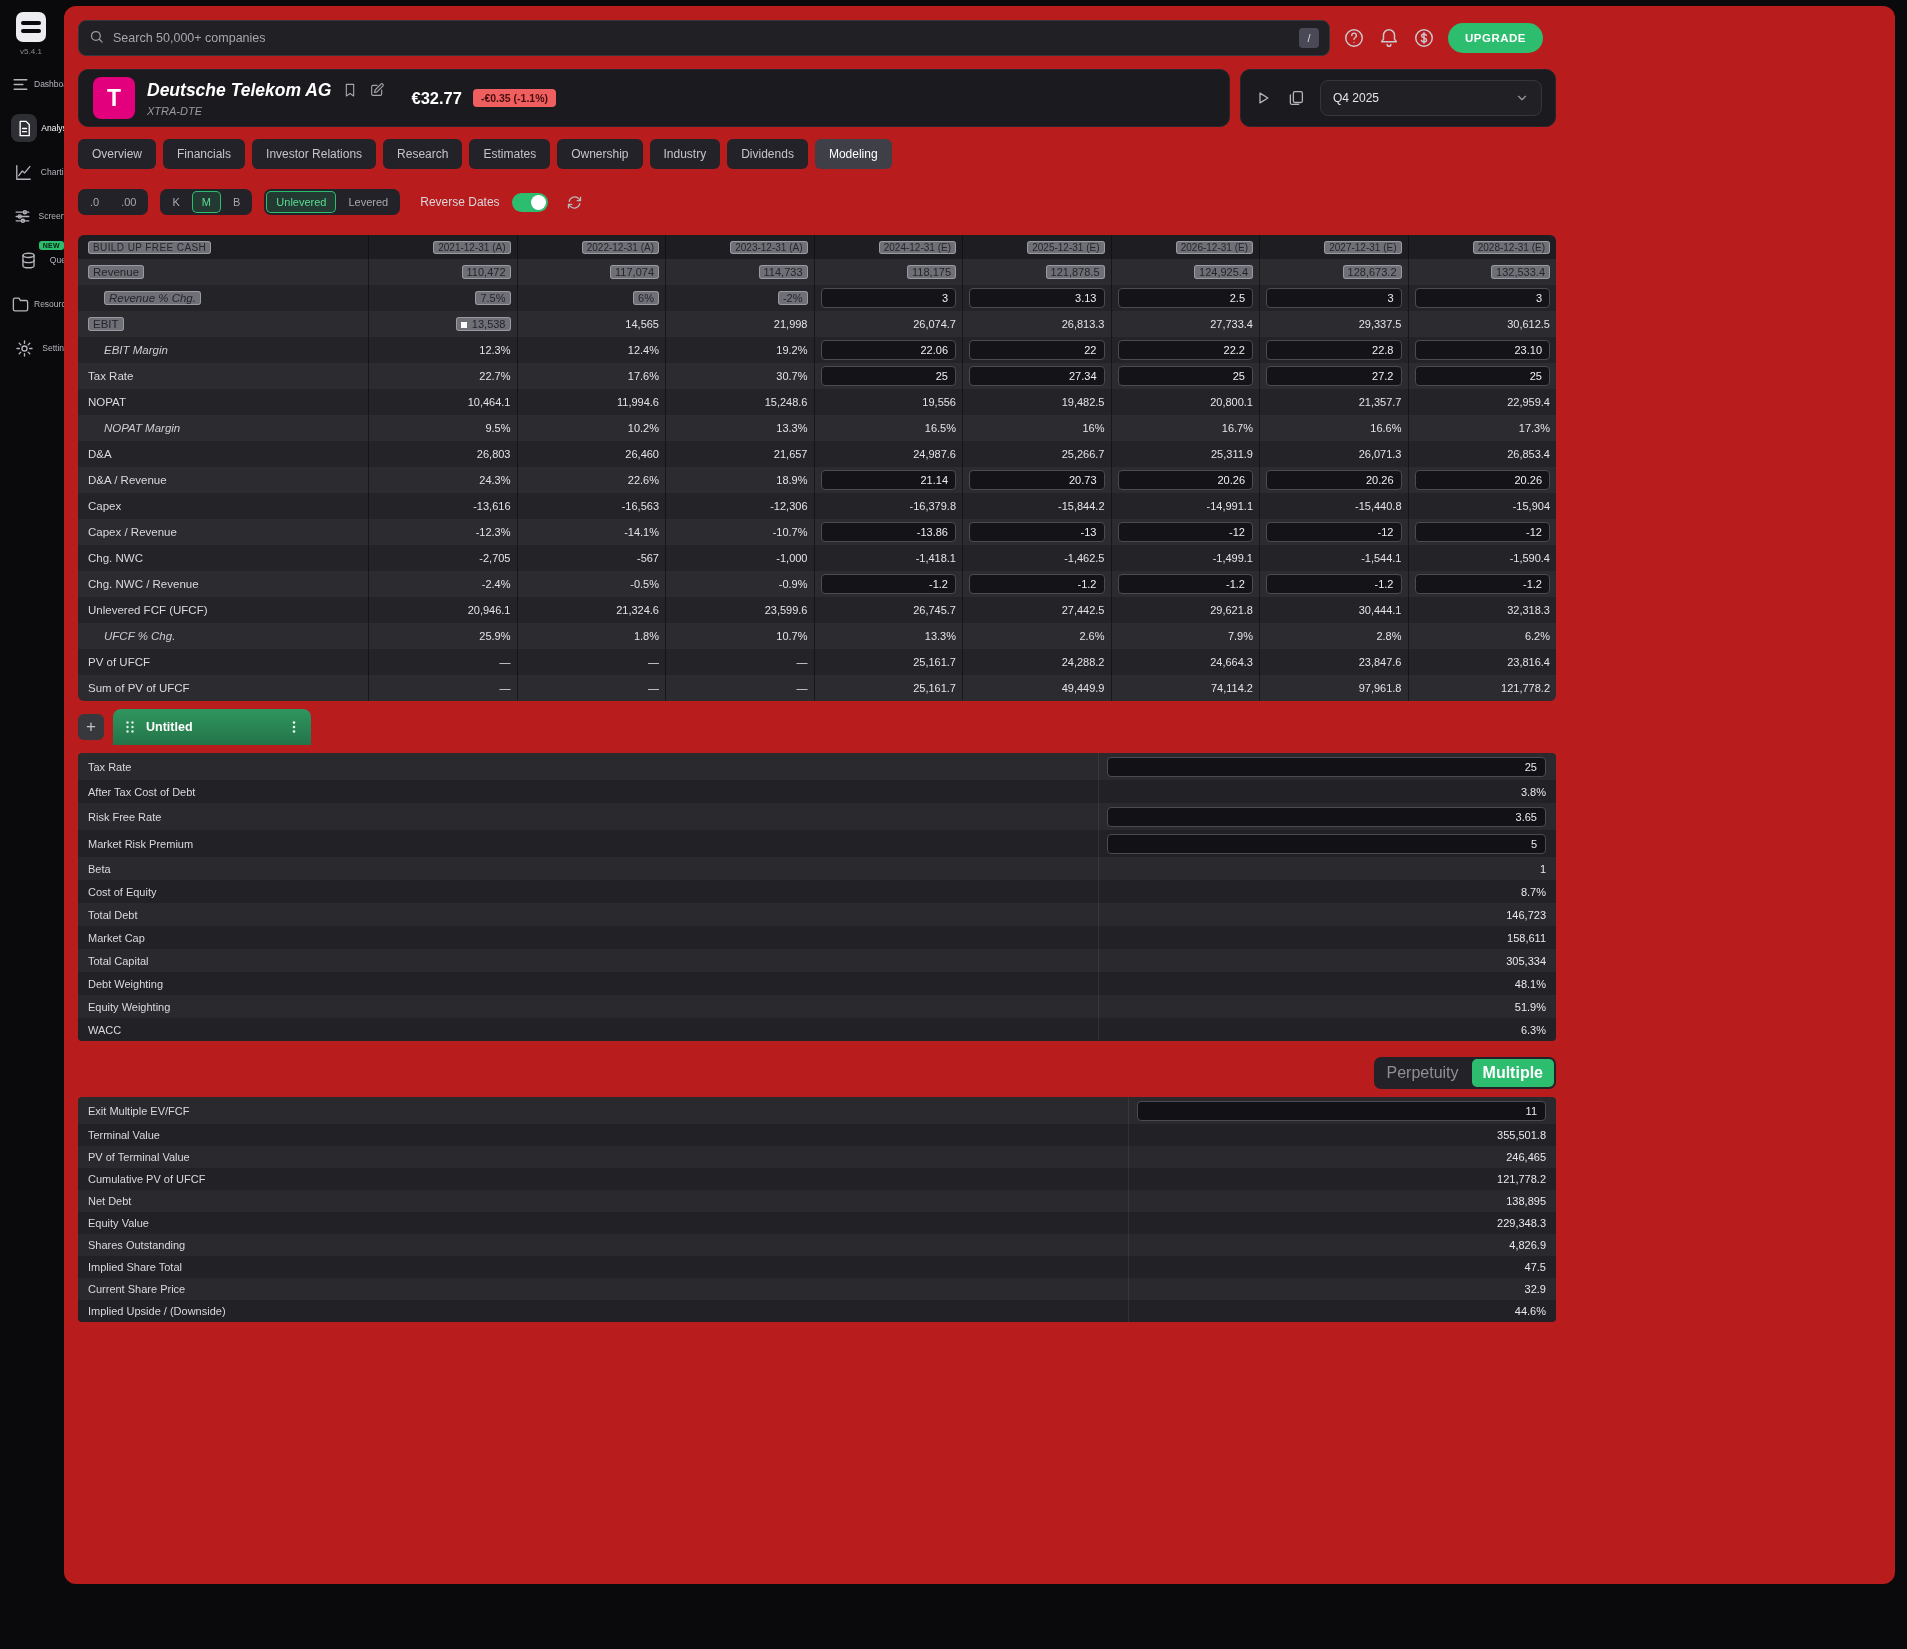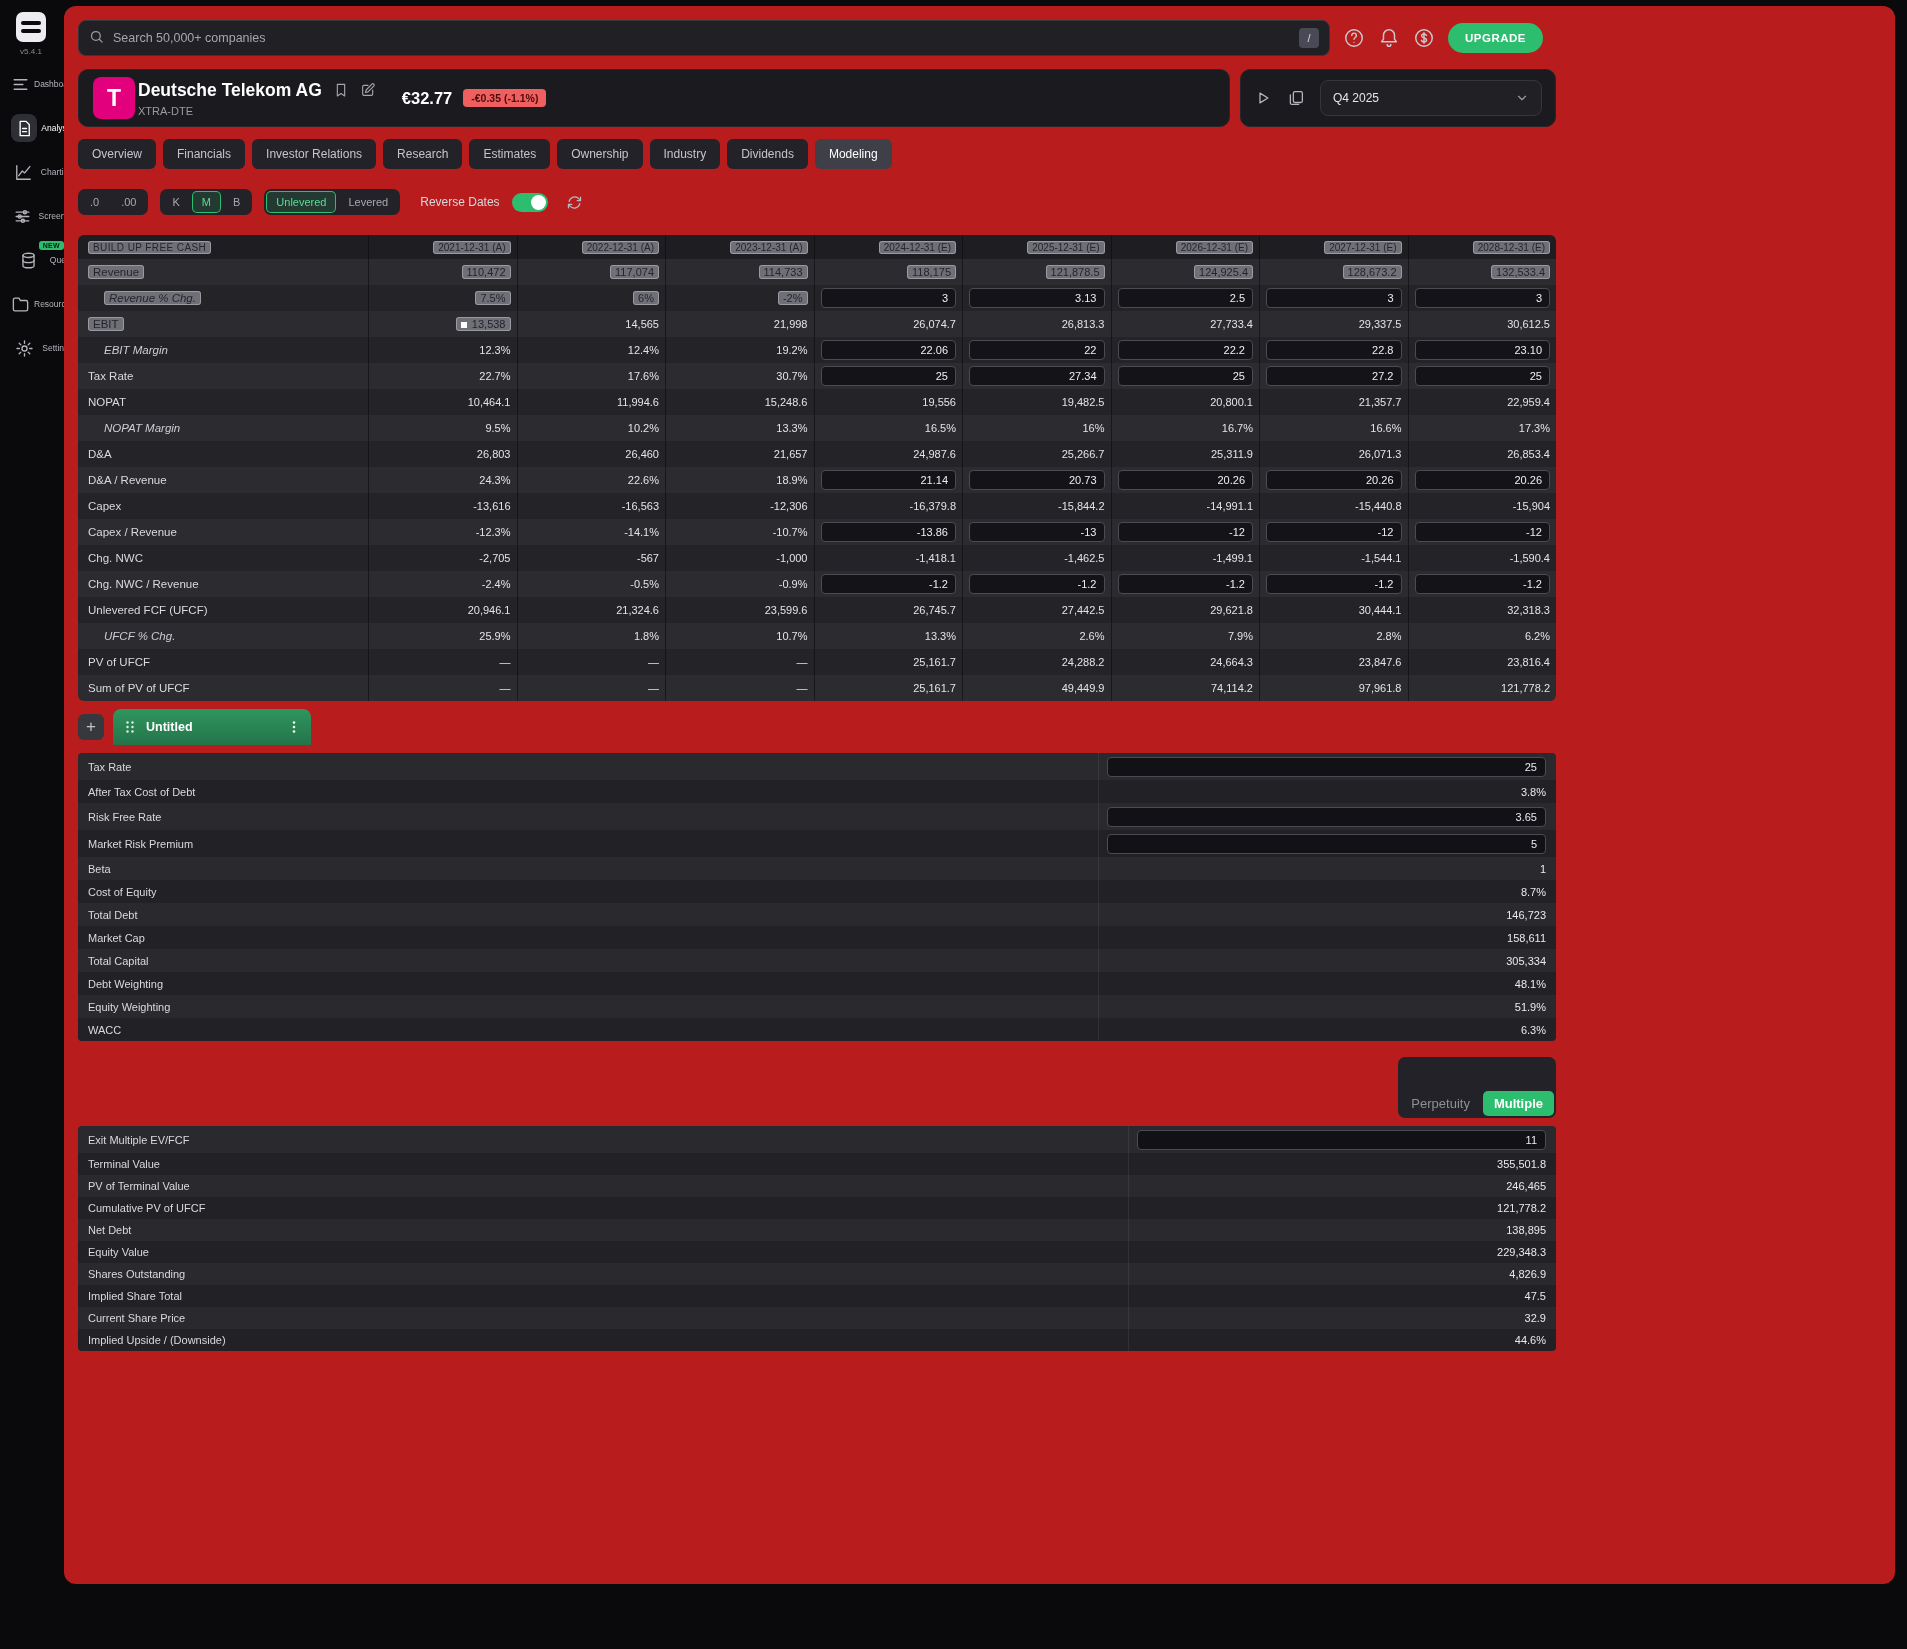--- a/index.html
+++ b/index.html
@@ -37,21 +37,21 @@
   .upgrade { height:30px; padding:0 17px; border:none; border-radius:15px; background:#2dbd6e; color:#ffffff;
     font-size:11.5px; font-weight:bold; letter-spacing:.5px; cursor:pointer; font-family:inherit; }
 
   .inner { width:1506px; padding:0 14px; }
 
   
   .cmp { display:flex; gap:10px; margin-top:13px; height:58px; }
   .cmp-left { flex:1; display:flex; align-items:center; padding:0 14px; background:#1b1b1f; border:1px solid #26262c; border-radius:10px; }
   .dtlogo { width:42px; height:42px; border-radius:8px; background:#e3007d; color:#fff; font-weight:bold; font-size:23px;
     display:flex; align-items:center; justify-content:center; }
-  .nameblock { margin-left:3px; }
+  .nameblock { margin-left:12px;font-style:italic; }
   .namerow { display:flex; align-items:center; gap:11px; }
   .cname { font-size:17.5px; font-weight:bold; color:#fff; }
   .cicon { width:16px; height:16px; color:#a5a5ad; cursor:pointer; }
   .cicon svg { width:16px; height:16px; fill:none; stroke:currentColor; stroke-width:1.7; stroke-linecap:round; stroke-linejoin:round; }
   .ticker { font-size:11px; color:#9a9aa1; margin-top:4px; }
   .price { font-size:16.5px; font-weight:bold; color:#fff; margin-left:26px; }
   .chg { margin-left:11px; background:#ef5f5f; color:#4a0c0c; font-size:10.5px; font-weight:bold; padding:3px 8px; border-radius:4px; }
   .cmp-right { display:flex; align-items:center; gap:15px; padding:0 13px; background:#1b1b1f; border:1px solid #26262c; border-radius:10px; }
   .hic { width:18px; height:18px; color:#b5b5bd; cursor:pointer; }
   .hic svg { width:18px; height:18px; fill:none; stroke:currentColor; stroke-width:1.7; stroke-linecap:round; stroke-linejoin:round; }
@@ -111,21 +111,21 @@
   .frow.lt, .trow.lt { background:#29292e; }
   .frow.dk, .trow.dk { background:#212126; }
   .flab { padding-left:10px; color:#dadade; }
   .fval { height:100%; display:flex; align-items:center; justify-content:flex-end; padding:0 10px 0 8px;
     border-left:1px solid rgba(255,255,255,.07); color:#eaeaee; }
   .winput { flex:1; height:20px; background:#121216; border:1px solid #4b4b54; border-radius:4px;
     display:flex; align-items:center; justify-content:flex-end; padding:0 8px; cursor:text; }
 
   .moderow { width:1478px; display:flex; justify-content:flex-end; margin:16px 0 8px; }
   .mode-grp { background:#222228; border-radius:7px; padding:2px; display:flex; gap:2px; }
-  .mode-btn { padding:5px 11px; font-size:13px; color:#8f8f97; border-radius:5px; cursor:pointer;margin-top:32px; }
+  .mode-btn { padding:5px 11px; font-size:16px; color:#8f8f97; border-radius:5px; cursor:pointer; }
   .mode-btn.active { background:#2dbd6e; color:#ffffff; font-weight:bold; }
 
   .gap-top { margin-top:8px; }
 </style>
 </head>
 <body>
 
 <div class="page">
 
   <aside class="sidebar">

